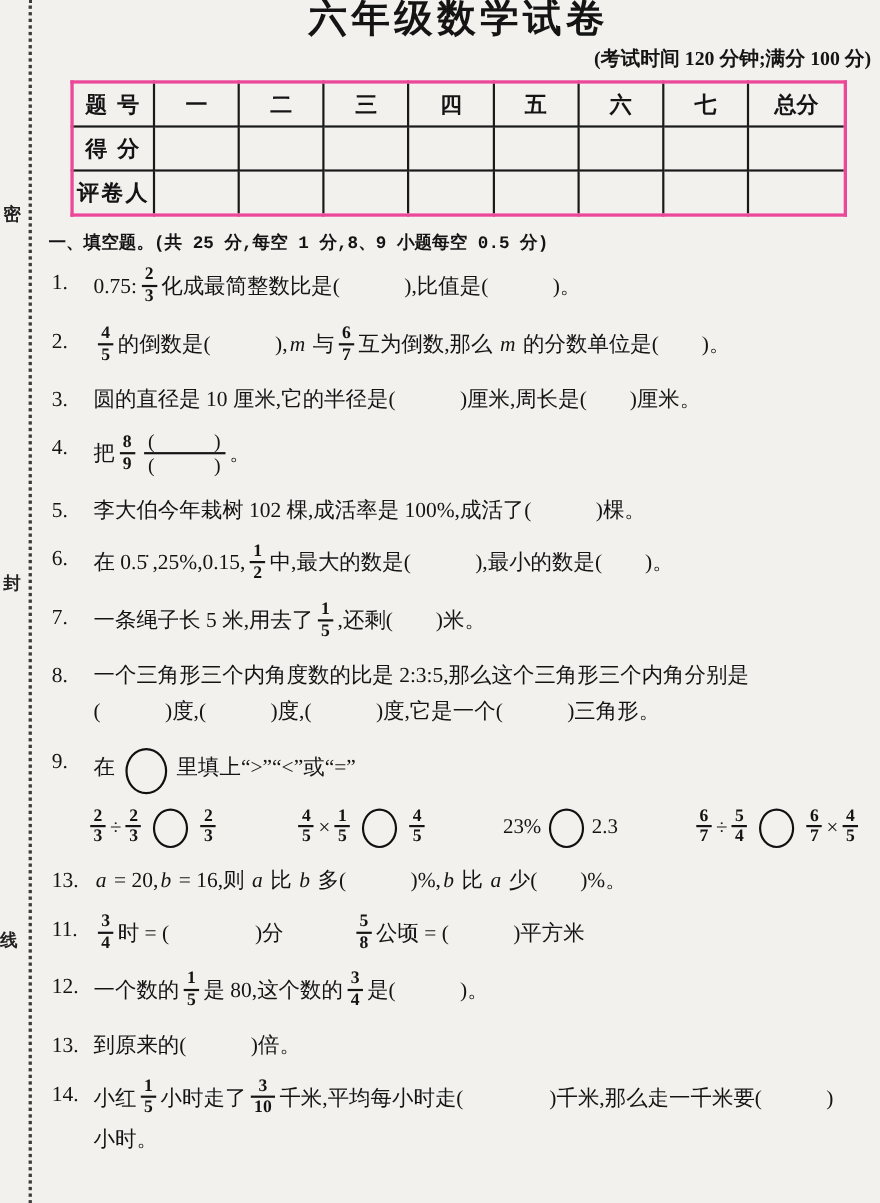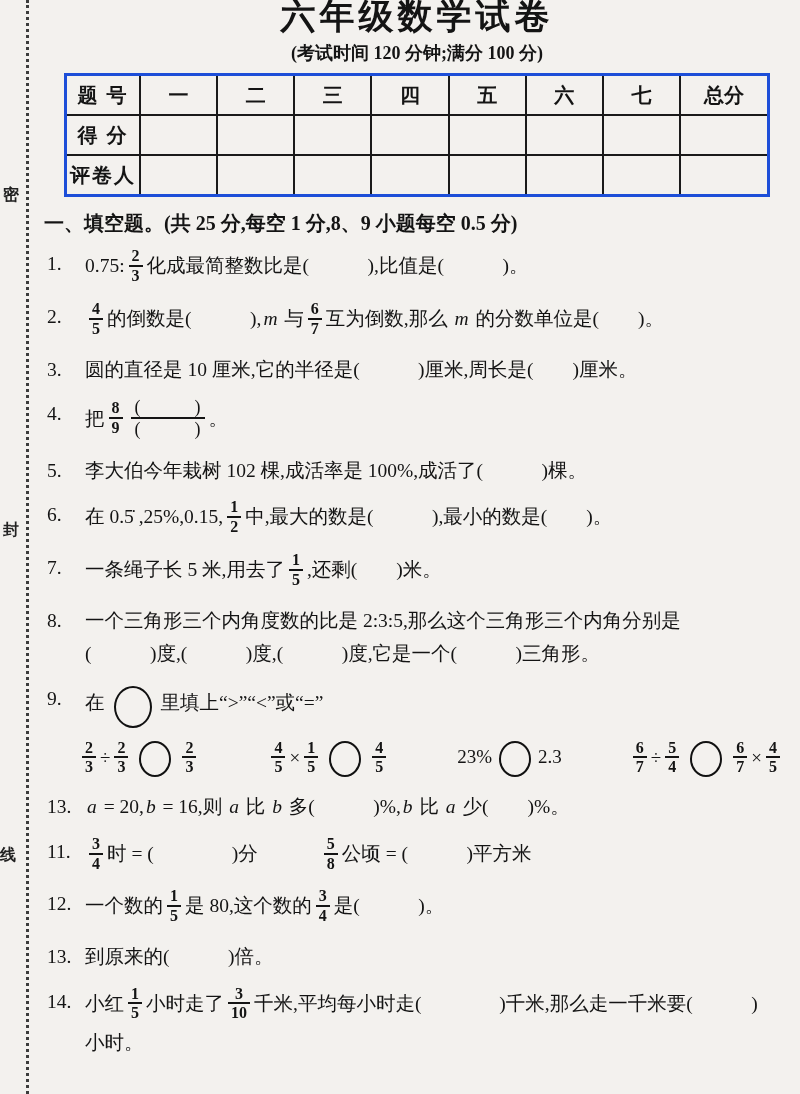--- a/index.html
+++ b/index.html
@@ -11,33 +11,33 @@
   .seal-line{position:absolute;left:26px;top:0;bottom:0;width:0;border-left:3px dotted #3c3c3c;}
   .seal-label{position:absolute;left:3px;font-size:16px;font-weight:bold;color:#222;}
   .seal-label.l0{top:185px;}
   .seal-label.l1{top:520px;}
   .seal-label.l2{top:845px;left:0;}
   .content{position:absolute;left:42px;top:0;width:750px;}
   .title{
     text-align:center;font-size:35px;font-weight:bold;letter-spacing:4px;
     margin:-7px 0 1px 0;font-family:"Liberation Sans","DejaVu Sans",sans-serif;
   }
-  .subtitle{text-align:center;font-size:18px;font-weight:bold;margin:0 0 8px 0;}
+  .subtitle{text-align:right;font-size:18px;font-weight:bold;margin:0 0 8px 0;}
   table.score{
-    border-collapse:collapse;border:3px solid #1d4ed8;
+    border-collapse:collapse;border:3px solid #ec4899;
     margin:0 0 13px 22px;width:706px;table-layout:fixed;
   }
   table.score td{
     border:2px solid #1a1a1a;height:38px;text-align:center;
     font-size:20px;font-weight:bold;padding:0;
   }
   table.score td.lbl{letter-spacing:2px;}
   .section-heading{
-    font-size:20px;font-weight:bold;margin:2px 0 12px 2px;
-    font-family:Liberation Serif, serif;
+    font-size:16px;font-weight:bold;margin:2px 0 12px 2px;
+    font-family:Liberation Mono, monospace;
   }
   #questions{font-size:19.5px;}
   .question{display:flex;margin-bottom:11px;line-height:1.5;}
   .qnum{flex:none;width:38px;padding-left:5px;}
   .qbody{flex:1;}
   .qline{margin-bottom:4px;}
   .frac{
     display:inline-flex;flex-direction:column;align-items:center;
     vertical-align:middle;margin:0 4px;font-size:16px;font-weight:bold;
     line-height:1.12;transform:translateY(-2px);

